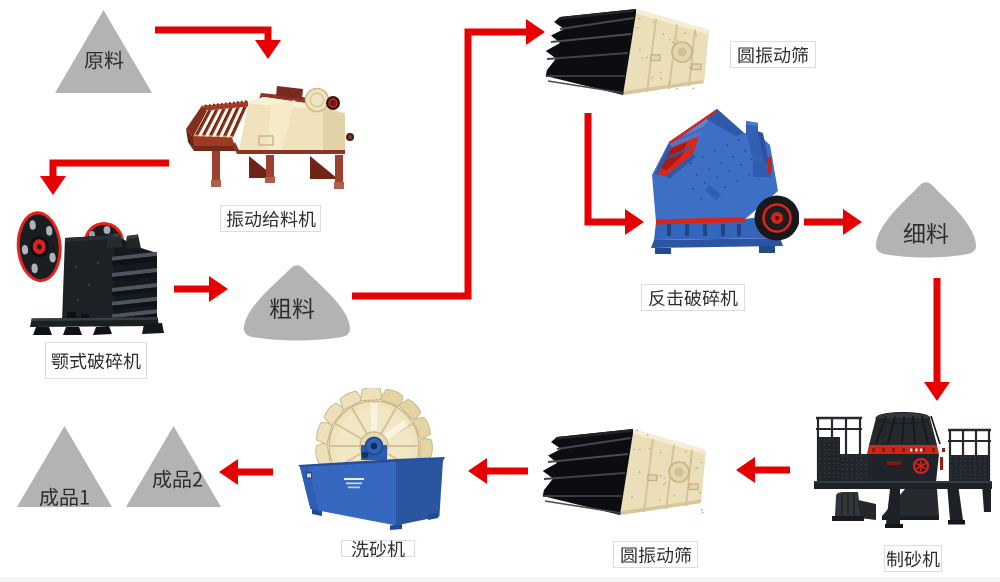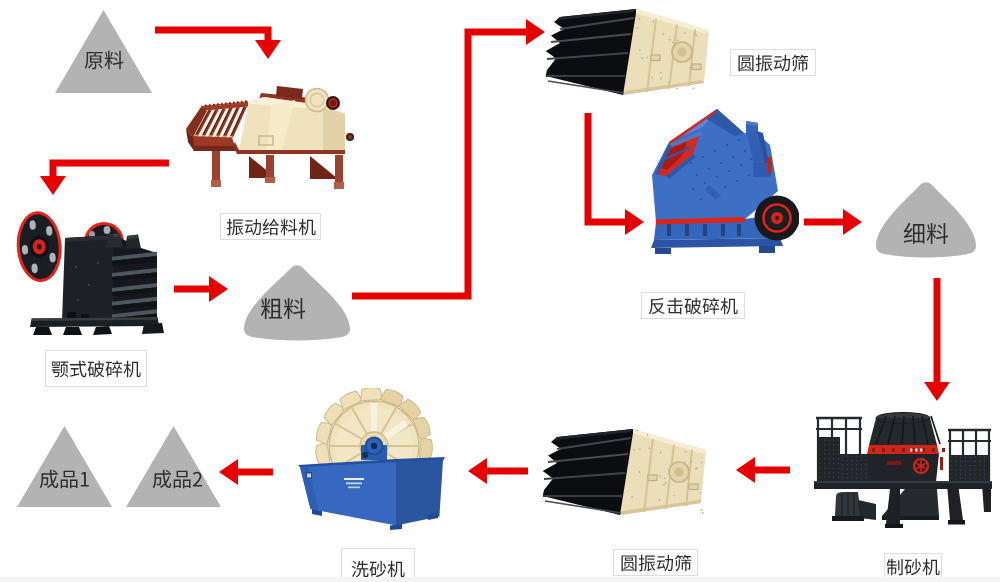--- a/index.html
+++ b/index.html
@@ -1,21 +1,21 @@
 <!DOCTYPE html>
 <html><head>
 <meta charset="utf-8">
 <style>
   html,body { margin:0; padding:0; background:#ffffff; }
   body { font-family: "DejaVu Sans", "Liberation Sans", sans-serif; }
   .canvas { position:relative; width:1000px; height:582px; background:#ffffff; overflow:hidden; }
   .layer { position:absolute; left:0; top:0; }
   .machine { position:absolute; }
   .label-box { position:absolute; background:#ffffff; border:1px solid #dddddd;
-               display:flex; align-items:center; justify-content:center; box-sizing:border-box;margin-top:8px; }
+               display:flex; align-items:center; justify-content:center; box-sizing:border-box; }
   .freetext { position:absolute; }
   .tglyph { display:block; }
   .bind-hide { position:absolute; left:0; top:0; width:100%; height:100%; color:transparent;
                overflow:hidden; white-space:nowrap; font-size:21px; line-height:1;text-decoration:underline; }
   .bottom-strip { position:absolute; left:0; bottom:0; width:1000px; height:5px; background:#f4f4f4; }
 </style>
 </head>
 <body>
 
 <div class="canvas">
@@ -628,33 +628,33 @@
  <polygon points="130,126.5 140,124.5 140,130 130,132" fill="#1f4a9a"></polygon>
 </g>
     </svg>
 
   <div class="freetext" style="left:84.0px;top:50.0px;width:40px;height:20px">
       <svg class="tglyph" width="40.0" height="20" viewBox="0 -880 2000 1000" aria-hidden="true">
         <path fill="#2e2e2e" d="M369.0 -402H788.0V-308H369.0ZM369.0 -552H788.0V-459H369.0ZM699.0 -165C759.0 -100 838.0 -11 876.0 42L940.0 4C899.0 -48 818.0 -135 758.0 -197ZM371.0 -199C326.0 -132 260.0 -56 200.0 -4C219.0 6 250.0 26 264.0 37C320.0 -17 390.0 -102 442.0 -175ZM131.0 -785V-501C131.0 -347 123.0 -132 35.0 21C53.0 28 85.0 48 99.0 60C192.0 -101 205.0 -338 205.0 -501V-715H943.0V-785ZM530.0 -704C522.0 -678 507.0 -642 492.0 -611H295.0V-248H541.0V-4C541.0 8 537.0 13 521.0 13C506.0 14 455.0 14 396.0 12C405.0 32 416.0 59 419.0 79C496.0 79 545.0 79 576.0 68C605.0 57 614.0 36 614.0 -3V-248H864.0V-611H573.0C588.0 -636 603.0 -664 617.0 -691Z M1054.0 -762C1080.0 -692 1104.0 -600 1108.0 -540L1168.0 -555C1161.0 -615 1138.0 -707 1109.0 -777ZM1377.0 -780C1363.0 -712 1334.0 -613 1311.0 -553L1360.0 -537C1386.0 -594 1418.0 -688 1443.0 -763ZM1516.0 -717C1574.0 -682 1643.0 -627 1674.0 -589L1714.0 -646C1681.0 -684 1612.0 -735 1554.0 -769ZM1465.0 -465C1524.0 -433 1597.0 -381 1632.0 -345L1669.0 -405C1634.0 -441 1560.0 -488 1500.0 -518ZM1047.0 -504V-434H1188.0C1152.0 -323 1089.0 -191 1031.0 -121C1044.0 -102 1062.0 -70 1070.0 -48C1119.0 -115 1170.0 -225 1208.0 -333V79H1278.0V-334C1315.0 -276 1361.0 -200 1379.0 -162L1429.0 -221C1407.0 -254 1307.0 -388 1278.0 -420V-434H1442.0V-504H1278.0V-837H1208.0V-504ZM1440.0 -203 1453.0 -134 1765.0 -191V79H1837.0V-204L1966.0 -227L1954.0 -296L1837.0 -275V-840H1765.0V-262Z"></path>
       </svg>
       <span class="bind-hide">原料</span>
     </div>
-    <div class="freetext" style="left:260px;top:297.4px;width:46px;height:23px">
+    <div class="freetext" style="left:269px;top:297.4px;width:46px;height:23px">
       <svg class="tglyph" width="46.0" height="23" viewBox="0 -880 2000 1000" aria-hidden="true">
         <path fill="#2e2e2e" d="M63.0 -765C89.0 -695 112.0 -603 117.0 -543L177.0 -558C170.0 -618 146.0 -709 118.0 -779ZM380.0 -783C365.0 -714 336.0 -615 313.0 -555L363.0 -539C390.0 -596 421.0 -690 446.0 -765ZM56.0 -504V-434H198.0C163.0 -323 100.0 -191 41.0 -121C54.0 -102 72.0 -70 80.0 -48C127.0 -112 176.0 -216 213.0 -319V79H284.0V-326C321.0 -270 366.0 -200 384.0 -164L434.0 -225C411.0 -255 317.0 -374 284.0 -411V-434H434.0V-504H284.0V-838H213.0V-504ZM563.0 -472H799.0V-281H563.0ZM563.0 -540V-730H799.0V-540ZM563.0 -212H799.0V-15H563.0ZM491.0 -800V-15H383.0V55H960.0V-15H875.0V-800Z M1054.0 -762C1080.0 -692 1104.0 -600 1108.0 -540L1168.0 -555C1161.0 -615 1138.0 -707 1109.0 -777ZM1377.0 -780C1363.0 -712 1334.0 -613 1311.0 -553L1360.0 -537C1386.0 -594 1418.0 -688 1443.0 -763ZM1516.0 -717C1574.0 -682 1643.0 -627 1674.0 -589L1714.0 -646C1681.0 -684 1612.0 -735 1554.0 -769ZM1465.0 -465C1524.0 -433 1597.0 -381 1632.0 -345L1669.0 -405C1634.0 -441 1560.0 -488 1500.0 -518ZM1047.0 -504V-434H1188.0C1152.0 -323 1089.0 -191 1031.0 -121C1044.0 -102 1062.0 -70 1070.0 -48C1119.0 -115 1170.0 -225 1208.0 -333V79H1278.0V-334C1315.0 -276 1361.0 -200 1379.0 -162L1429.0 -221C1407.0 -254 1307.0 -388 1278.0 -420V-434H1442.0V-504H1278.0V-837H1208.0V-504ZM1440.0 -203 1453.0 -134 1765.0 -191V79H1837.0V-204L1966.0 -227L1954.0 -296L1837.0 -275V-840H1765.0V-262Z"></path>
       </svg>
       <span class="bind-hide">粗料</span>
     </div>
     <div class="freetext" style="left:902.5px;top:222px;width:46px;height:23px">
       <svg class="tglyph" width="46.0" height="23" viewBox="0 -880 2000 1000" aria-hidden="true">
         <path fill="#2e2e2e" d="M37.0 -53 50.0 21C148.0 1 281.0 -24 410.0 -50L405.0 -118C270.0 -93 130.0 -67 37.0 -53ZM58.0 -424C74.0 -432 99.0 -437 243.0 -454C191.0 -389 144.0 -336 123.0 -317C88.0 -282 62.0 -259 40.0 -254C49.0 -235 60.0 -199 64.0 -184C86.0 -196 122.0 -204 408.0 -250C405.0 -265 404.0 -294 404.0 -314L178.0 -282C263.0 -366 348.0 -470 422.0 -576L357.0 -616C338.0 -584 316.0 -552 294.0 -522L141.0 -508C206.0 -594 272.0 -704 324.0 -813L251.0 -844C201.0 -722 121.0 -593 95.0 -560C70.0 -525 52.0 -502 33.0 -498C41.0 -478 54.0 -440 58.0 -424ZM647.0 -70H503.0V-353H647.0ZM716.0 -70V-353H858.0V-70ZM433.0 -788V65H503.0V0H858.0V57H930.0V-788ZM647.0 -424H503.0V-713H647.0ZM716.0 -424V-713H858.0V-424Z M1054.0 -762C1080.0 -692 1104.0 -600 1108.0 -540L1168.0 -555C1161.0 -615 1138.0 -707 1109.0 -777ZM1377.0 -780C1363.0 -712 1334.0 -613 1311.0 -553L1360.0 -537C1386.0 -594 1418.0 -688 1443.0 -763ZM1516.0 -717C1574.0 -682 1643.0 -627 1674.0 -589L1714.0 -646C1681.0 -684 1612.0 -735 1554.0 -769ZM1465.0 -465C1524.0 -433 1597.0 -381 1632.0 -345L1669.0 -405C1634.0 -441 1560.0 -488 1500.0 -518ZM1047.0 -504V-434H1188.0C1152.0 -323 1089.0 -191 1031.0 -121C1044.0 -102 1062.0 -70 1070.0 -48C1119.0 -115 1170.0 -225 1208.0 -333V79H1278.0V-334C1315.0 -276 1361.0 -200 1379.0 -162L1429.0 -221C1407.0 -254 1307.0 -388 1278.0 -420V-434H1442.0V-504H1278.0V-837H1208.0V-504ZM1440.0 -203 1453.0 -134 1765.0 -191V79H1837.0V-204L1966.0 -227L1954.0 -296L1837.0 -275V-840H1765.0V-262Z"></path>
       </svg>
       <span class="bind-hide">细料</span>
     </div>
-    <div class="freetext" style="left:39.0px;top:469.0px;width:51px;height:20px">
+    <div class="freetext" style="left:39.0px;top:487px;width:51px;height:20px">
       <svg class="tglyph" width="51.1" height="20" viewBox="0 -880 2555 1000" aria-hidden="true">
         <path fill="#2e2e2e" d="M544.0 -839C544.0 -782 546.0 -725 549.0 -670H128.0V-389C128.0 -259 119.0 -86 36.0 37C54.0 46 86.0 72 99.0 87C191.0 -45 206.0 -247 206.0 -388V-395H389.0C385.0 -223 380.0 -159 367.0 -144C359.0 -135 350.0 -133 335.0 -133C318.0 -133 275.0 -133 229.0 -138C241.0 -119 249.0 -89 250.0 -68C299.0 -65 345.0 -65 371.0 -67C398.0 -70 415.0 -77 431.0 -96C452.0 -123 457.0 -208 462.0 -433C462.0 -443 463.0 -465 463.0 -465H206.0V-597H554.0C566.0 -435 590.0 -287 628.0 -172C562.0 -96 485.0 -34 396.0 13C412.0 28 439.0 59 451.0 75C528.0 29 597.0 -26 658.0 -92C704.0 11 764.0 73 841.0 73C918.0 73 946.0 23 959.0 -148C939.0 -155 911.0 -172 894.0 -189C888.0 -56 876.0 -4 847.0 -4C796.0 -4 751.0 -61 714.0 -159C788.0 -255 847.0 -369 890.0 -500L815.0 -519C783.0 -418 740.0 -327 686.0 -247C660.0 -344 641.0 -463 630.0 -597H951.0V-670H626.0C623.0 -725 622.0 -781 622.0 -839ZM671.0 -790C735.0 -757 812.0 -706 850.0 -670L897.0 -722C858.0 -756 779.0 -805 716.0 -836Z M1302.0 -726H1701.0V-536H1302.0ZM1229.0 -797V-464H1778.0V-797ZM1083.0 -357V80H1155.0V26H1364.0V71H1439.0V-357ZM1155.0 -47V-286H1364.0V-47ZM1549.0 -357V80H1621.0V26H1849.0V74H1925.0V-357ZM1621.0 -47V-286H1849.0V-47Z M2088.0 0H2490.0V-76H2343.0V-733H2273.0C2233.0 -710 2186.0 -693 2121.0 -681V-623H2252.0V-76H2088.0Z"></path>
       </svg>
       <span class="bind-hide">成品1</span>
     </div>
     <div class="freetext" style="left:152px;top:469.0px;width:51px;height:20px">
       <svg class="tglyph" width="51.1" height="20" viewBox="0 -880 2555 1000" aria-hidden="true">
         <path fill="#2e2e2e" d="M544.0 -839C544.0 -782 546.0 -725 549.0 -670H128.0V-389C128.0 -259 119.0 -86 36.0 37C54.0 46 86.0 72 99.0 87C191.0 -45 206.0 -247 206.0 -388V-395H389.0C385.0 -223 380.0 -159 367.0 -144C359.0 -135 350.0 -133 335.0 -133C318.0 -133 275.0 -133 229.0 -138C241.0 -119 249.0 -89 250.0 -68C299.0 -65 345.0 -65 371.0 -67C398.0 -70 415.0 -77 431.0 -96C452.0 -123 457.0 -208 462.0 -433C462.0 -443 463.0 -465 463.0 -465H206.0V-597H554.0C566.0 -435 590.0 -287 628.0 -172C562.0 -96 485.0 -34 396.0 13C412.0 28 439.0 59 451.0 75C528.0 29 597.0 -26 658.0 -92C704.0 11 764.0 73 841.0 73C918.0 73 946.0 23 959.0 -148C939.0 -155 911.0 -172 894.0 -189C888.0 -56 876.0 -4 847.0 -4C796.0 -4 751.0 -61 714.0 -159C788.0 -255 847.0 -369 890.0 -500L815.0 -519C783.0 -418 740.0 -327 686.0 -247C660.0 -344 641.0 -463 630.0 -597H951.0V-670H626.0C623.0 -725 622.0 -781 622.0 -839ZM671.0 -790C735.0 -757 812.0 -706 850.0 -670L897.0 -722C858.0 -756 779.0 -805 716.0 -836Z M1302.0 -726H1701.0V-536H1302.0ZM1229.0 -797V-464H1778.0V-797ZM1083.0 -357V80H1155.0V26H1364.0V71H1439.0V-357ZM1155.0 -47V-286H1364.0V-47ZM1549.0 -357V80H1621.0V26H1849.0V74H1925.0V-357ZM1621.0 -47V-286H1849.0V-47Z M2044.0 0H2505.0V-79H2302.0C2265.0 -79 2220.0 -75 2182.0 -72C2354.0 -235 2470.0 -384 2470.0 -531C2470.0 -661 2387.0 -746 2256.0 -746C2163.0 -746 2099.0 -704 2040.0 -639L2093.0 -587C2134.0 -636 2185.0 -672 2245.0 -672C2336.0 -672 2380.0 -611 2380.0 -527C2380.0 -401 2274.0 -255 2044.0 -54Z"></path>
       </svg>
       <span class="bind-hide">成品2</span>
@@ -689,21 +689,21 @@
         <path fill="#2e2e2e" d="M676.0 -748V-194H747.0V-748ZM854.0 -830V-23C854.0 -7 849.0 -2 834.0 -2C815.0 -1 759.0 -1 700.0 -3C710.0 20 721.0 55 725.0 76C800.0 76 855.0 74 885.0 62C916.0 48 928.0 26 928.0 -24V-830ZM142.0 -816C121.0 -719 87.0 -619 41.0 -552C60.0 -545 93.0 -532 108.0 -524C125.0 -553 142.0 -588 158.0 -627H289.0V-522H45.0V-453H289.0V-351H91.0V-2H159.0V-283H289.0V79H361.0V-283H500.0V-78C500.0 -67 497.0 -64 486.0 -64C475.0 -63 442.0 -63 400.0 -65C409.0 -46 418.0 -19 421.0 1C476.0 1 515.0 0 538.0 -11C563.0 -23 569.0 -42 569.0 -76V-351H361.0V-453H604.0V-522H361.0V-627H565.0V-696H361.0V-836H289.0V-696H183.0C194.0 -730 204.0 -766 212.0 -802Z M1496.0 -670C1481.0 -561 1455.0 -445 1419.0 -368C1436.0 -362 1468.0 -347 1482.0 -337C1518.0 -418 1548.0 -540 1566.0 -657ZM1778.0 -662C1825.0 -576 1872.0 -462 1889.0 -387L1958.0 -412C1939.0 -487 1892.0 -598 1842.0 -684ZM1842.0 -351C1772.0 -157 1620.0 -42 1378.0 11C1394.0 28 1411.0 57 1420.0 77C1676.0 12 1836.0 -115 1912.0 -330ZM1639.0 -840V-221H1710.0V-840ZM1054.0 -787V-718H1186.0C1154.0 -564 1103.0 -423 1025.0 -328C1037.0 -309 1053.0 -266 1058.0 -247C1084.0 -278 1108.0 -314 1129.0 -352V34H1196.0V-46H1391.0V-479H1188.0C1216.0 -553 1239.0 -635 1257.0 -718H1418.0V-787ZM1196.0 -411H1324.0V-113H1196.0Z M2498.0 -783V-462C2498.0 -307 2484.0 -108 2349.0 32C2366.0 41 2395.0 66 2406.0 80C2550.0 -68 2571.0 -295 2571.0 -462V-712H2759.0V-68C2759.0 18 2765.0 36 2782.0 51C2797.0 64 2819.0 70 2839.0 70C2852.0 70 2875.0 70 2890.0 70C2911.0 70 2929.0 66 2943.0 56C2958.0 46 2966.0 29 2971.0 0C2975.0 -25 2979.0 -99 2979.0 -156C2960.0 -162 2937.0 -174 2922.0 -188C2921.0 -121 2920.0 -68 2917.0 -45C2916.0 -22 2913.0 -13 2907.0 -7C2903.0 -2 2895.0 0 2887.0 0C2877.0 0 2865.0 0 2858.0 0C2850.0 0 2845.0 -2 2840.0 -6C2835.0 -10 2833.0 -29 2833.0 -62V-783ZM2218.0 -840V-626H2052.0V-554H2208.0C2172.0 -415 2099.0 -259 2028.0 -175C2040.0 -157 2059.0 -127 2067.0 -107C2123.0 -176 2177.0 -289 2218.0 -406V79H2291.0V-380C2330.0 -330 2377.0 -268 2397.0 -234L2444.0 -296C2421.0 -322 2326.0 -429 2291.0 -464V-554H2439.0V-626H2291.0V-840Z"></path>
       </svg>
   <span class="bind-hide">制砂机</span>
 </div>
 <div class="label-box" style="left:613px;top:541px;width:85px;height:27px">
   <svg class="tglyph" width="72.0" height="18" viewBox="0 -880 4000 1000" aria-hidden="true">
         <path fill="#2e2e2e" d="M337.0 -631H656.0V-555H337.0ZM271.0 -684V-502H727.0V-684ZM470.0 -352V-294C470.0 -236 449.0 -154 182.0 -103C197.0 -88 215.0 -62 223.0 -46C503.0 -111 537.0 -212 537.0 -291V-352ZM521.0 -161C601.0 -126 707.0 -74 761.0 -42L792.0 -97C736.0 -128 629.0 -177 551.0 -210ZM246.0 -442V-183H314.0V-383H681.0V-188H751.0V-442ZM81.0 -799V79H154.0V41H844.0V79H919.0V-799ZM154.0 -21V-736H844.0V-21Z M1526.0 -626V-560H1907.0V-626ZM1551.0 81C1567.0 66 1593.0 52 1762.0 -23C1758.0 -38 1753.0 -66 1752.0 -85L1617.0 -31V-389H1684.0C1723.0 -196 1797.0 -29 1915.0 55C1926.0 37 1949.0 11 1965.0 -3C1899.0 -44 1846.0 -112 1807.0 -195C1849.0 -226 1900.0 -266 1942.0 -306L1891.0 -352C1865.0 -321 1822.0 -281 1784.0 -249C1766.0 -293 1752.0 -340 1741.0 -389H1948.0V-455H1478.0V-723H1934.0V-792H1406.0V-426C1406.0 -282 1400.0 -93 1325.0 42C1343.0 50 1375.0 70 1388.0 82C1461.0 -48 1476.0 -239 1478.0 -389H1548.0V-57C1548.0 -11 1528.0 15 1513.0 26C1525.0 38 1544.0 66 1551.0 81ZM1169.0 -840V-638H1054.0V-568H1169.0V-343C1119.0 -329 1074.0 -317 1037.0 -308L1055.0 -235L1169.0 -270V-9C1169.0 4 1165.0 7 1154.0 7C1143.0 8 1111.0 8 1076.0 7C1086.0 27 1095.0 58 1098.0 76C1152.0 76 1187.0 74 1210.0 62C1233.0 51 1242.0 30 1242.0 -9V-292L1354.0 -327L1345.0 -395L1242.0 -365V-568H1343.0V-638H1242.0V-840Z M2089.0 -758V-691H2476.0V-758ZM2653.0 -823C2653.0 -752 2653.0 -680 2650.0 -609H2507.0V-537H2647.0C2635.0 -309 2595.0 -100 2458.0 25C2478.0 36 2504.0 61 2517.0 79C2664.0 -61 2707.0 -289 2721.0 -537H2870.0C2859.0 -182 2846.0 -49 2819.0 -19C2809.0 -7 2798.0 -4 2780.0 -4C2759.0 -4 2706.0 -4 2650.0 -10C2663.0 12 2671.0 43 2673.0 64C2726.0 68 2781.0 68 2812.0 65C2844.0 62 2864.0 53 2884.0 27C2919.0 -17 2931.0 -159 2945.0 -571C2945.0 -582 2945.0 -609 2945.0 -609H2724.0C2726.0 -680 2727.0 -752 2727.0 -823ZM2089.0 -44 2090.0 -45V-43C2113.0 -57 2149.0 -68 2427.0 -131L2446.0 -64L2512.0 -86C2493.0 -156 2448.0 -275 2410.0 -365L2348.0 -348C2368.0 -301 2388.0 -246 2406.0 -194L2168.0 -144C2207.0 -234 2245.0 -346 2270.0 -451H2494.0V-520H2054.0V-451H2193.0C2167.0 -334 2125.0 -216 2111.0 -183C2094.0 -145 2081.0 -118 2065.0 -113C2074.0 -95 2085.0 -59 2089.0 -44Z M3263.0 -580V-360C3263.0 -222 3247.0 -78 3096.0 32C3113.0 42 3137.0 65 3148.0 80C3311.0 -40 3331.0 -203 3331.0 -359V-580ZM3102.0 -526V-208H3169.0V-526ZM3427.0 -416V-11H3496.0V-351H3625.0V79H3695.0V-351H3832.0V-92C3832.0 -82 3829.0 -79 3819.0 -79C3808.0 -78 3778.0 -78 3740.0 -79C3749.0 -60 3758.0 -33 3761.0 -14C3813.0 -14 3850.0 -14 3874.0 -25C3897.0 -37 3903.0 -57 3903.0 -92V-416H3695.0V-502H3944.0V-566H3392.0V-502H3625.0V-416ZM3205.0 -845C3172.0 -758 3113.0 -676 3045.0 -622C3063.0 -613 3094.0 -596 3108.0 -585C3144.0 -617 3180.0 -659 3211.0 -706H3268.0C3290.0 -669 3311.0 -624 3321.0 -595L3387.0 -619C3379.0 -642 3362.0 -675 3344.0 -706H3489.0V-762H3245.0C3256.0 -783 3266.0 -806 3275.0 -828ZM3593.0 -845C3567.0 -765 3520.0 -689 3462.0 -639C3481.0 -629 3510.0 -608 3524.0 -596C3554.0 -625 3584.0 -663 3609.0 -706H3682.0C3711.0 -670 3741.0 -624 3754.0 -594L3818.0 -624C3808.0 -647 3787.0 -678 3764.0 -706H3944.0V-762H3639.0C3649.0 -784 3658.0 -806 3665.0 -828Z"></path>
       </svg>
   <span class="bind-hide">圆振动筛</span>
 </div>
-<div class="label-box" style="left:341px;top:540px;width:74px;height:41px">
+<div class="label-box" style="left:341px;top:540px;width:74px;height:17px">
   <svg class="tglyph" width="54.0" height="18" viewBox="0 -880 3000 1000" aria-hidden="true">
         <path fill="#2e2e2e" d="M85.0 -778C147.0 -745 220.0 -693 255.0 -655L302.0 -713C266.0 -749 191.0 -798 131.0 -828ZM38.0 -508C101.0 -477 177.0 -427 215.0 -392L259.0 -452C220.0 -487 142.0 -533 80.0 -562ZM67.0 21 132.0 68C182.0 -27 240.0 -153 283.0 -260L228.0 -303C179.0 -189 113.0 -57 67.0 21ZM435.0 -825C413.0 -698 369.0 -575 308.0 -495C327.0 -486 360.0 -465 374.0 -455C403.0 -495 430.0 -547 452.0 -604H600.0V-425H306.0V-353H481.0C470.0 -166 440.0 -45 260.0 22C277.0 35 298.0 63 306.0 81C504.0 2 543.0 -138 557.0 -353H686.0V-33C686.0 45 705.0 68 779.0 68C794.0 68 865.0 68 881.0 68C949.0 68 967.0 28 974.0 -121C954.0 -126 923.0 -138 908.0 -151C905.0 -21 900.0 0 874.0 0C859.0 0 802.0 0 790.0 0C764.0 0 760.0 -6 760.0 -33V-353H960.0V-425H674.0V-604H921.0V-675H674.0V-840H600.0V-675H476.0C490.0 -719 502.0 -765 511.0 -811Z M1496.0 -670C1481.0 -561 1455.0 -445 1419.0 -368C1436.0 -362 1468.0 -347 1482.0 -337C1518.0 -418 1548.0 -540 1566.0 -657ZM1778.0 -662C1825.0 -576 1872.0 -462 1889.0 -387L1958.0 -412C1939.0 -487 1892.0 -598 1842.0 -684ZM1842.0 -351C1772.0 -157 1620.0 -42 1378.0 11C1394.0 28 1411.0 57 1420.0 77C1676.0 12 1836.0 -115 1912.0 -330ZM1639.0 -840V-221H1710.0V-840ZM1054.0 -787V-718H1186.0C1154.0 -564 1103.0 -423 1025.0 -328C1037.0 -309 1053.0 -266 1058.0 -247C1084.0 -278 1108.0 -314 1129.0 -352V34H1196.0V-46H1391.0V-479H1188.0C1216.0 -553 1239.0 -635 1257.0 -718H1418.0V-787ZM1196.0 -411H1324.0V-113H1196.0Z M2498.0 -783V-462C2498.0 -307 2484.0 -108 2349.0 32C2366.0 41 2395.0 66 2406.0 80C2550.0 -68 2571.0 -295 2571.0 -462V-712H2759.0V-68C2759.0 18 2765.0 36 2782.0 51C2797.0 64 2819.0 70 2839.0 70C2852.0 70 2875.0 70 2890.0 70C2911.0 70 2929.0 66 2943.0 56C2958.0 46 2966.0 29 2971.0 0C2975.0 -25 2979.0 -99 2979.0 -156C2960.0 -162 2937.0 -174 2922.0 -188C2921.0 -121 2920.0 -68 2917.0 -45C2916.0 -22 2913.0 -13 2907.0 -7C2903.0 -2 2895.0 0 2887.0 0C2877.0 0 2865.0 0 2858.0 0C2850.0 0 2845.0 -2 2840.0 -6C2835.0 -10 2833.0 -29 2833.0 -62V-783ZM2218.0 -840V-626H2052.0V-554H2208.0C2172.0 -415 2099.0 -259 2028.0 -175C2040.0 -157 2059.0 -127 2067.0 -107C2123.0 -176 2177.0 -289 2218.0 -406V79H2291.0V-380C2330.0 -330 2377.0 -268 2397.0 -234L2444.0 -296C2421.0 -322 2326.0 -429 2291.0 -464V-554H2439.0V-626H2291.0V-840Z"></path>
       </svg>
   <span class="bind-hide">洗砂机</span>
 </div>
 
   <div class="bottom-strip"></div>
 </div>
 
 </body></html>

